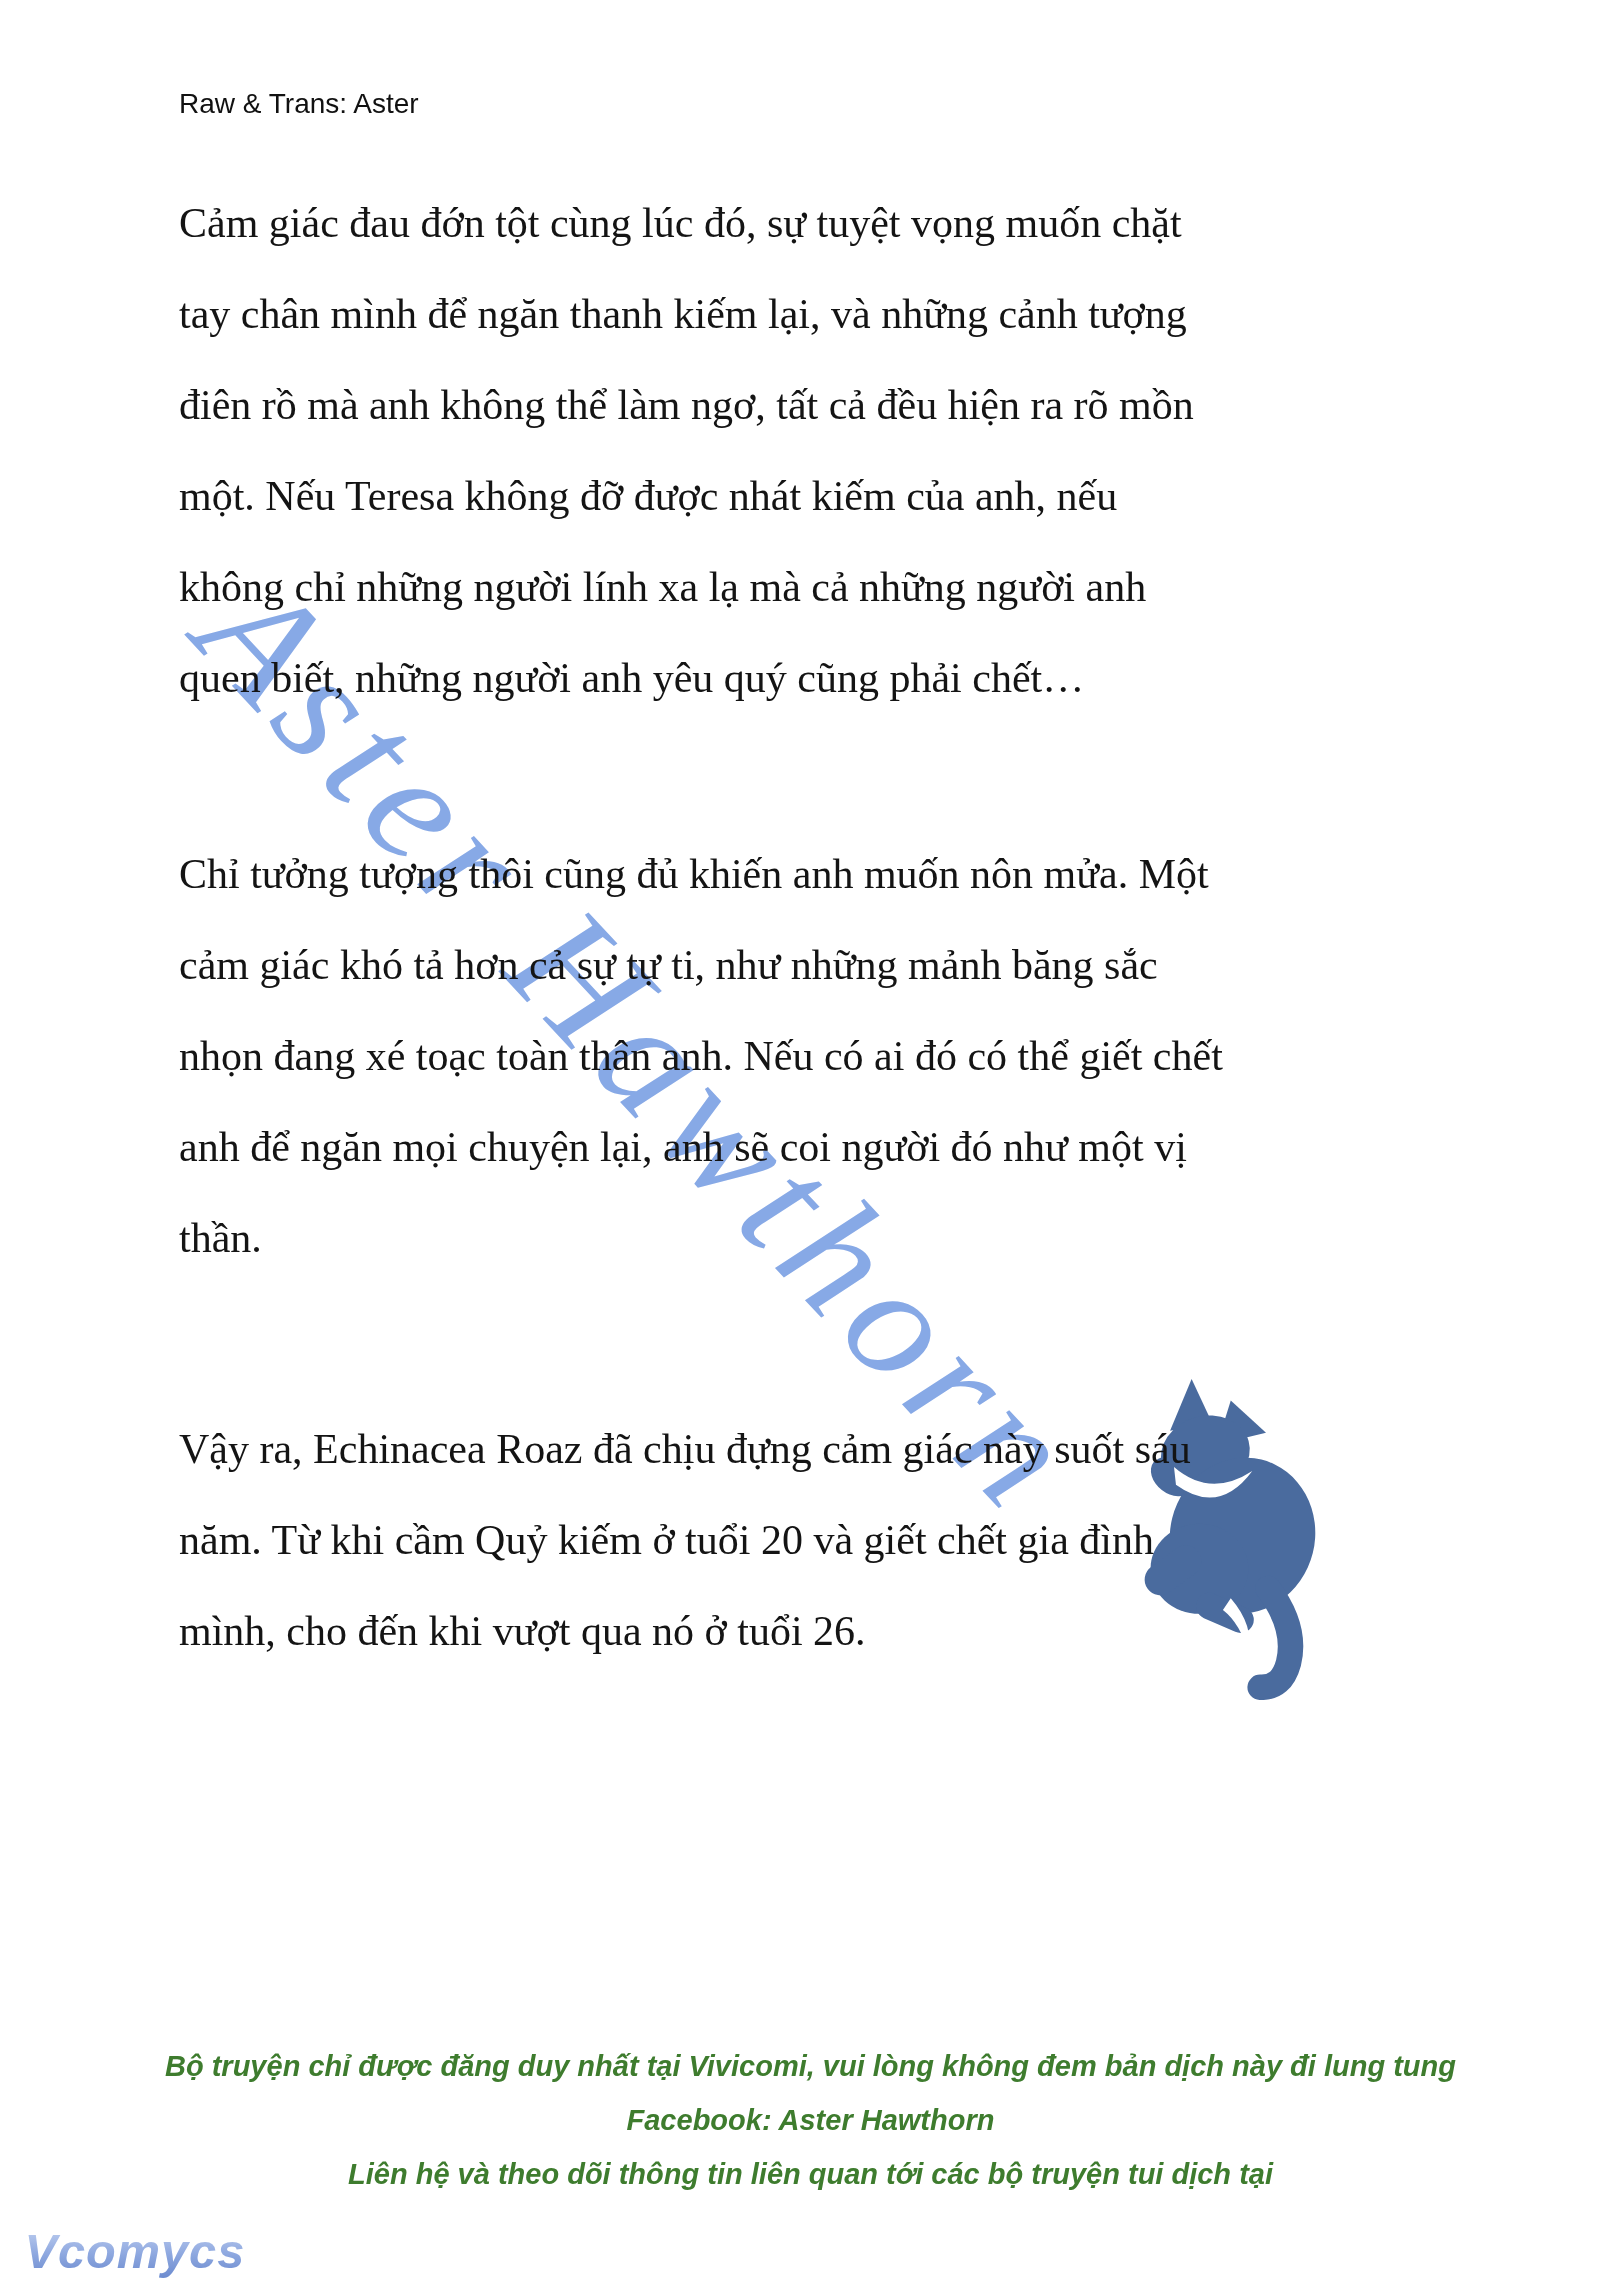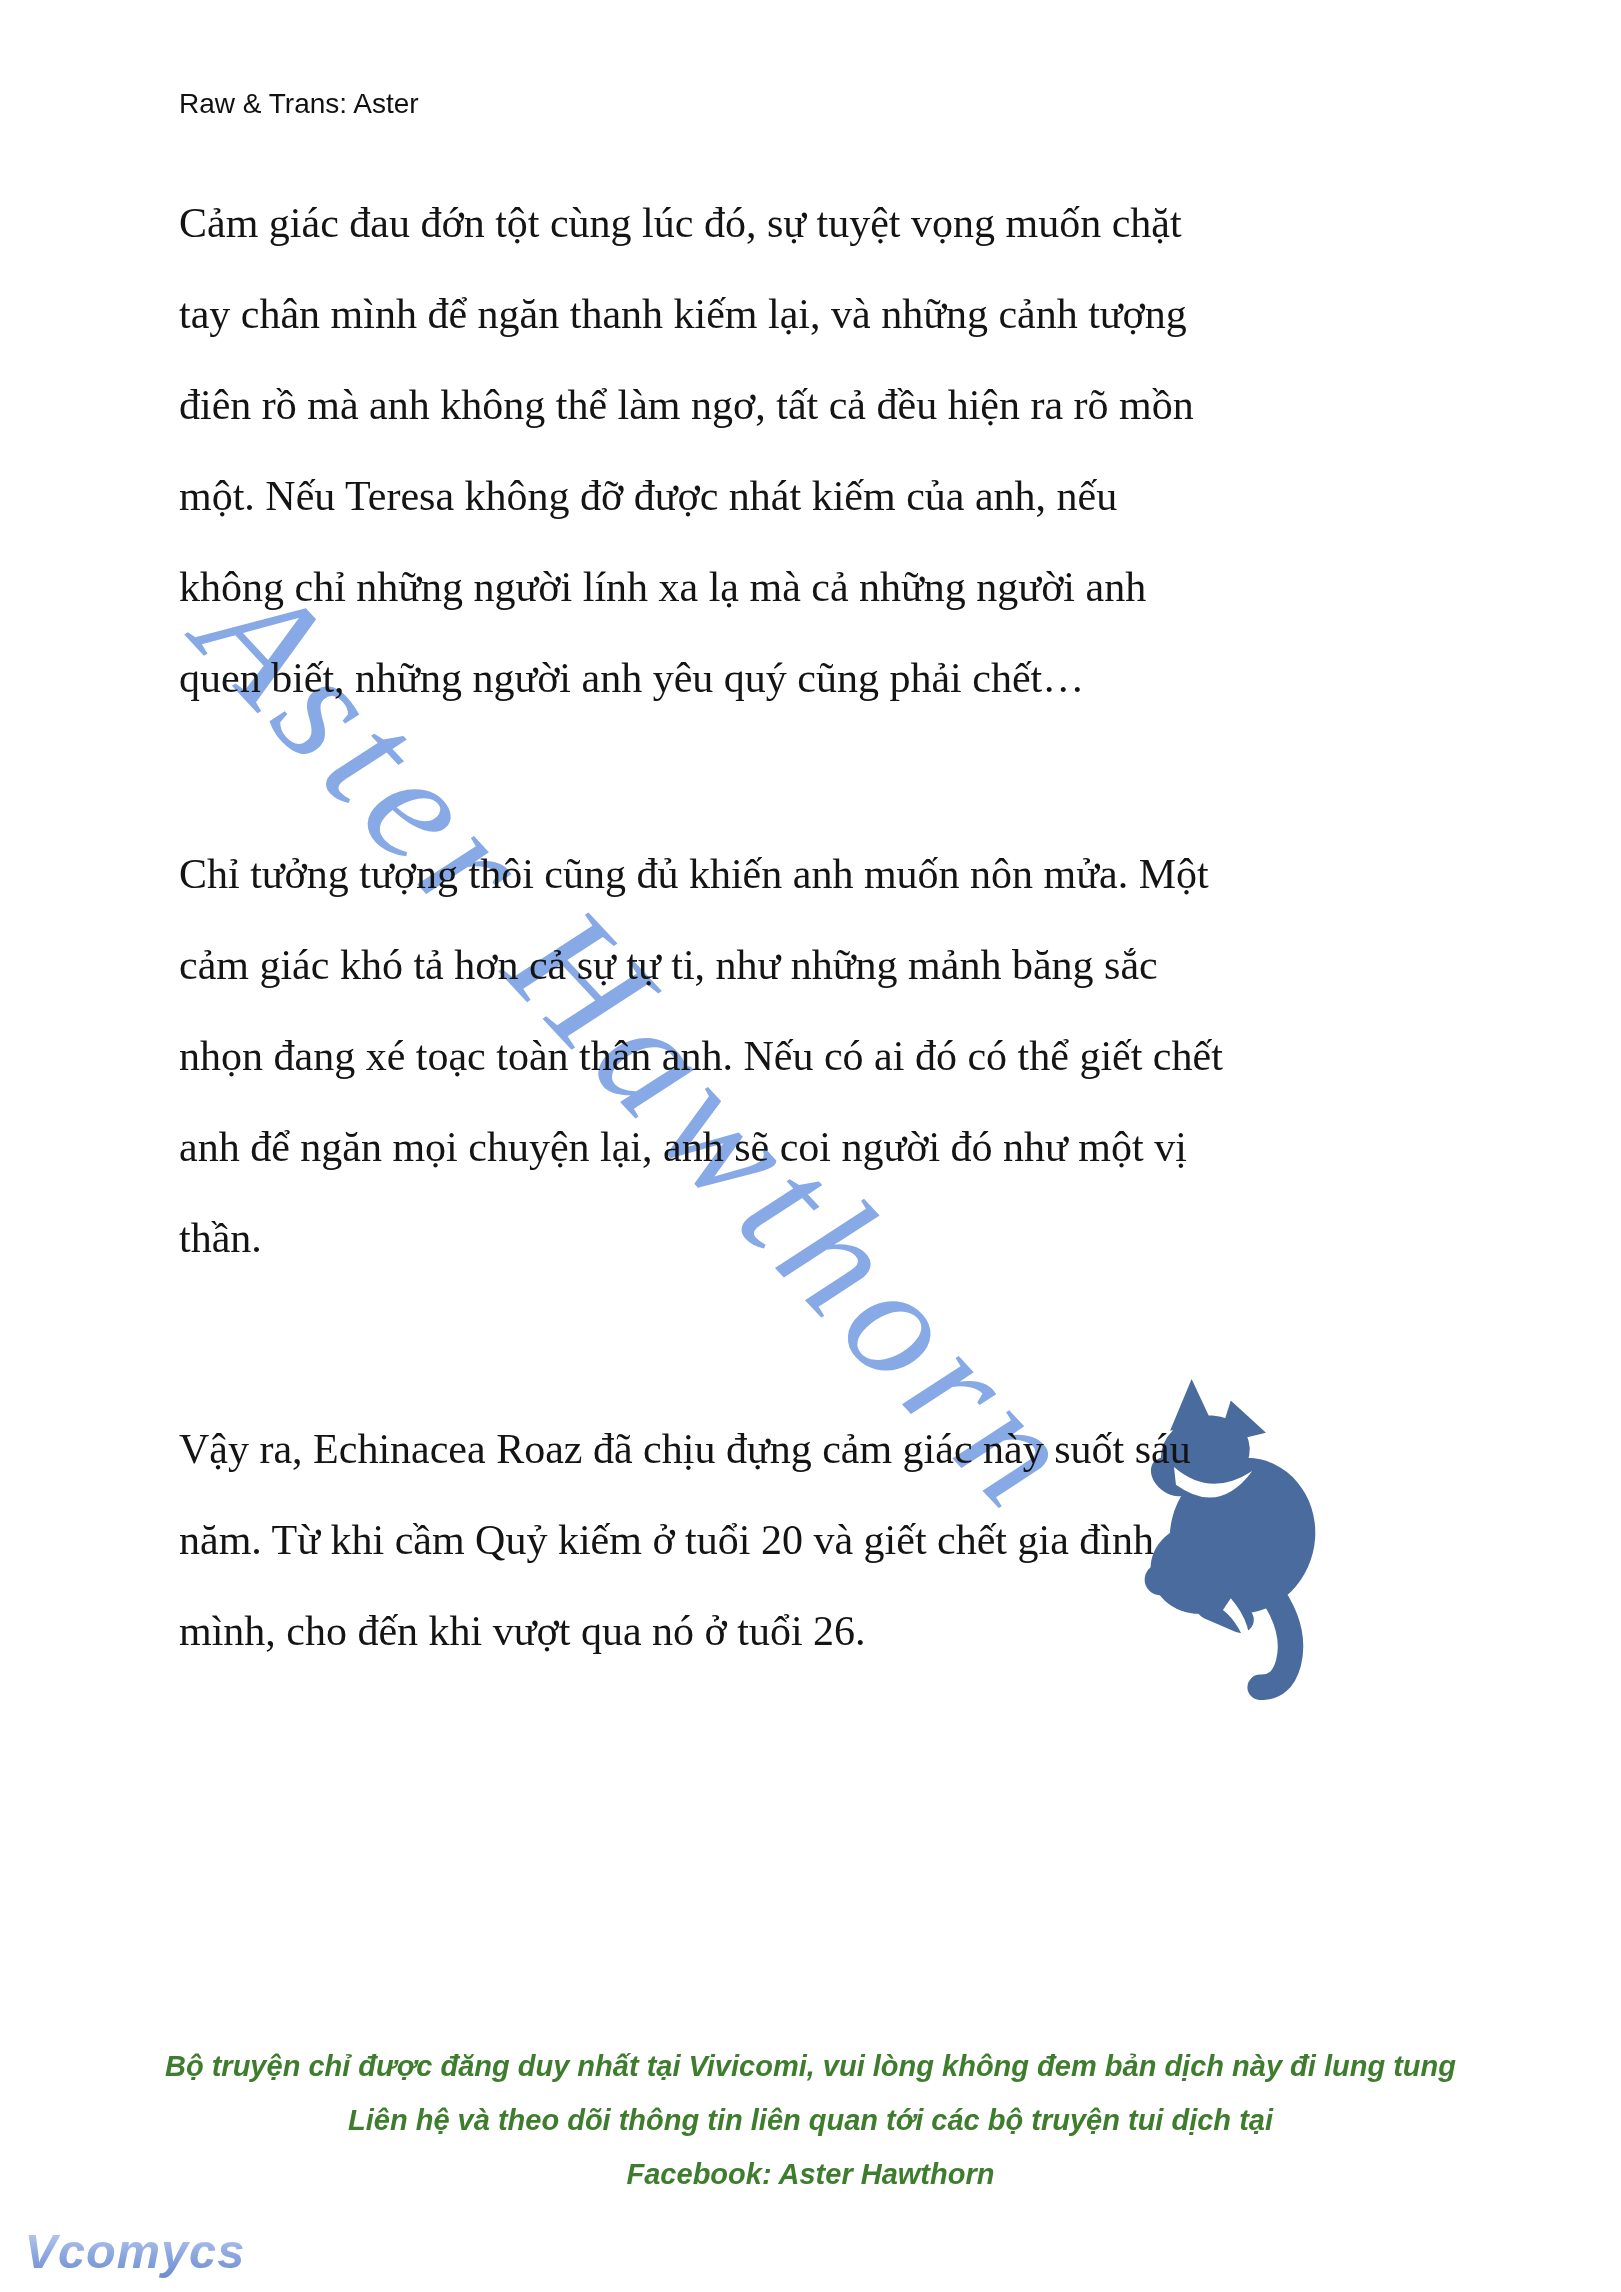--- a/index.html
+++ b/index.html
@@ -120,22 +120,22 @@
 nhọn đang xé toạc toàn thân anh. Nếu có ai đó có thể giết chết
 anh để ngăn mọi chuyện lại, anh sẽ coi người đó như một vị
 thần.</p>
     <p>Vậy ra, Echinacea Roaz đã chịu đựng cảm giác này suốt sáu
 năm. Từ khi cầm Quỷ kiếm ở tuổi 20 và giết chết gia đình
 mình, cho đến khi vượt qua nó ở tuổi 26.</p>
   </div>
 
   <div class="footer">
     <div>Bộ truyện chỉ được đăng duy nhất tại Vivicomi, vui lòng không đem bản dịch này đi lung tung</div>
+    <div>Facebook: Aster Hawthorn</div>
     <div>Liên hệ và theo dõi thông tin liên quan tới các bộ truyện tui dịch tại</div>
-    <div>Facebook: Aster Hawthorn</div>
   </div>
 
   <svg class="logo" viewBox="0 0 250 76" xmlns="http://www.w3.org/2000/svg">
     <defs>
       <linearGradient id="logoGrad" x1="0" y1="0" x2="0" y2="1">
         <stop offset="0" stop-color="#c6d4f2"></stop>
         <stop offset="0.55" stop-color="#8fa9e0"></stop>
         <stop offset="1" stop-color="#6d8cd0"></stop>
       </linearGradient>
     </defs>

